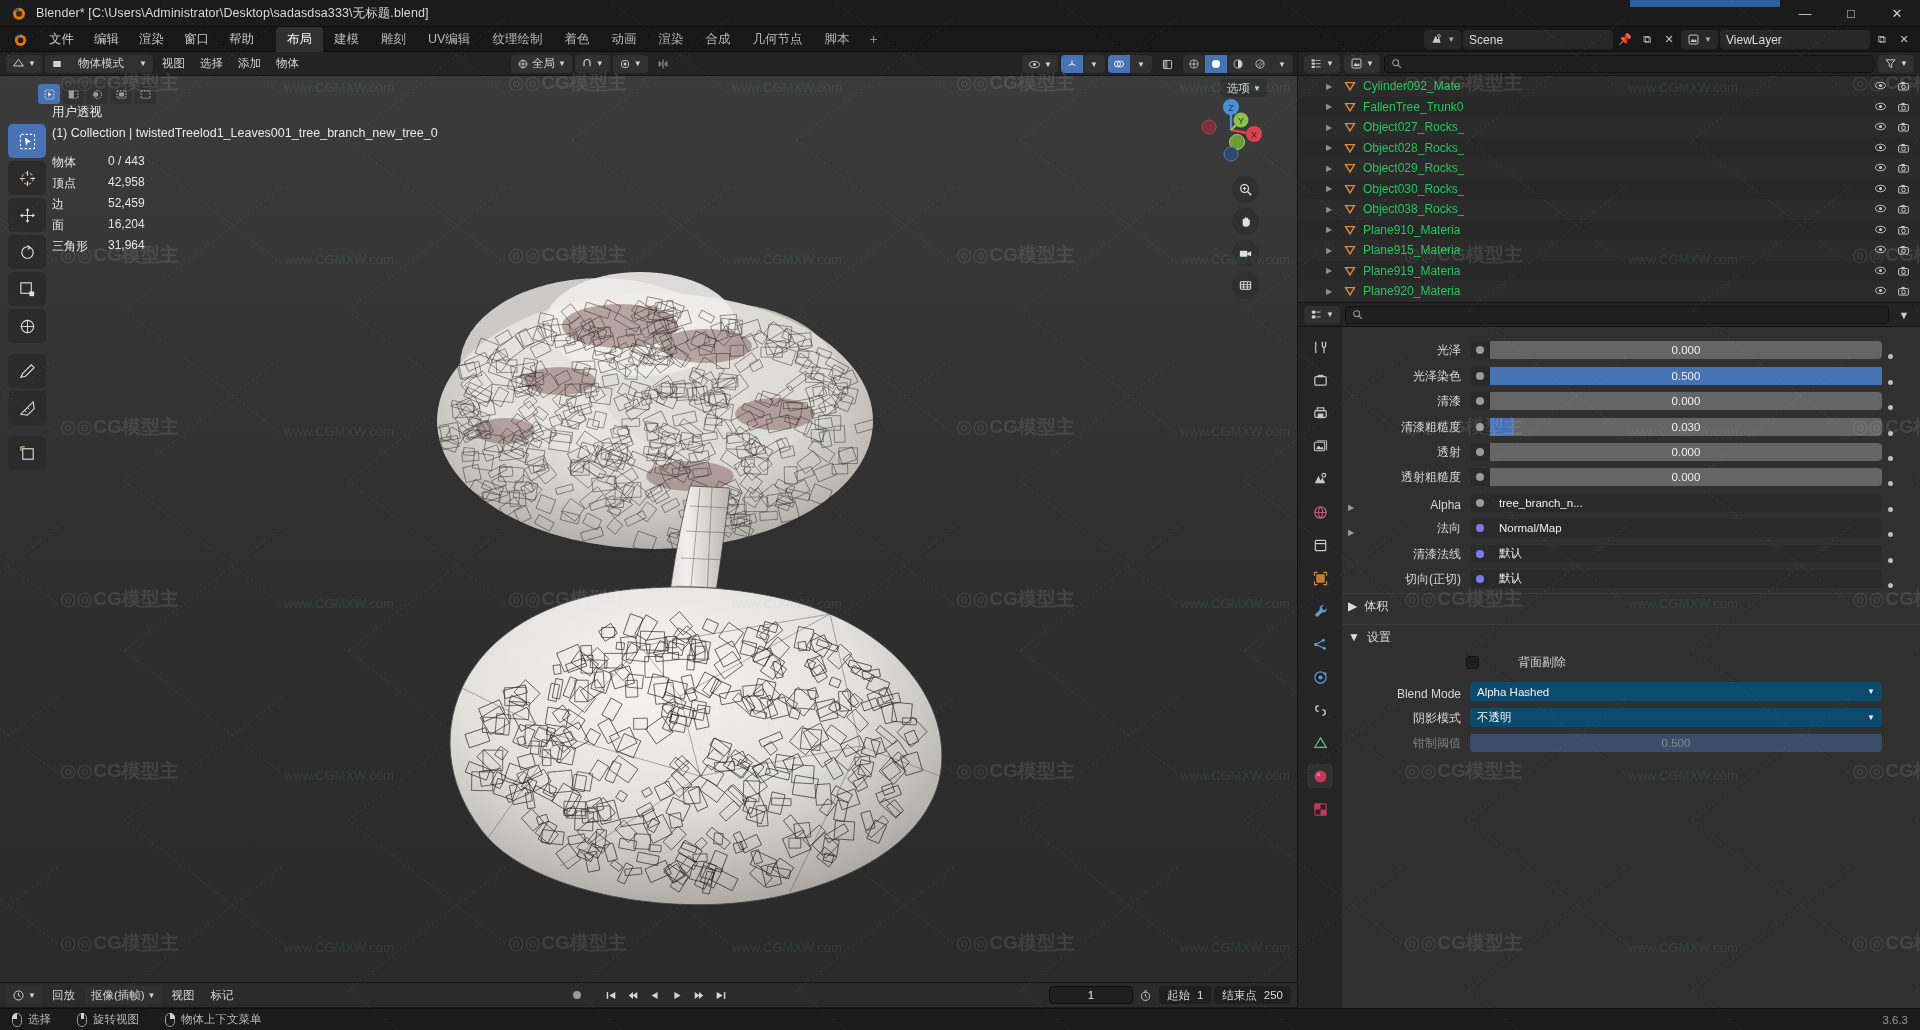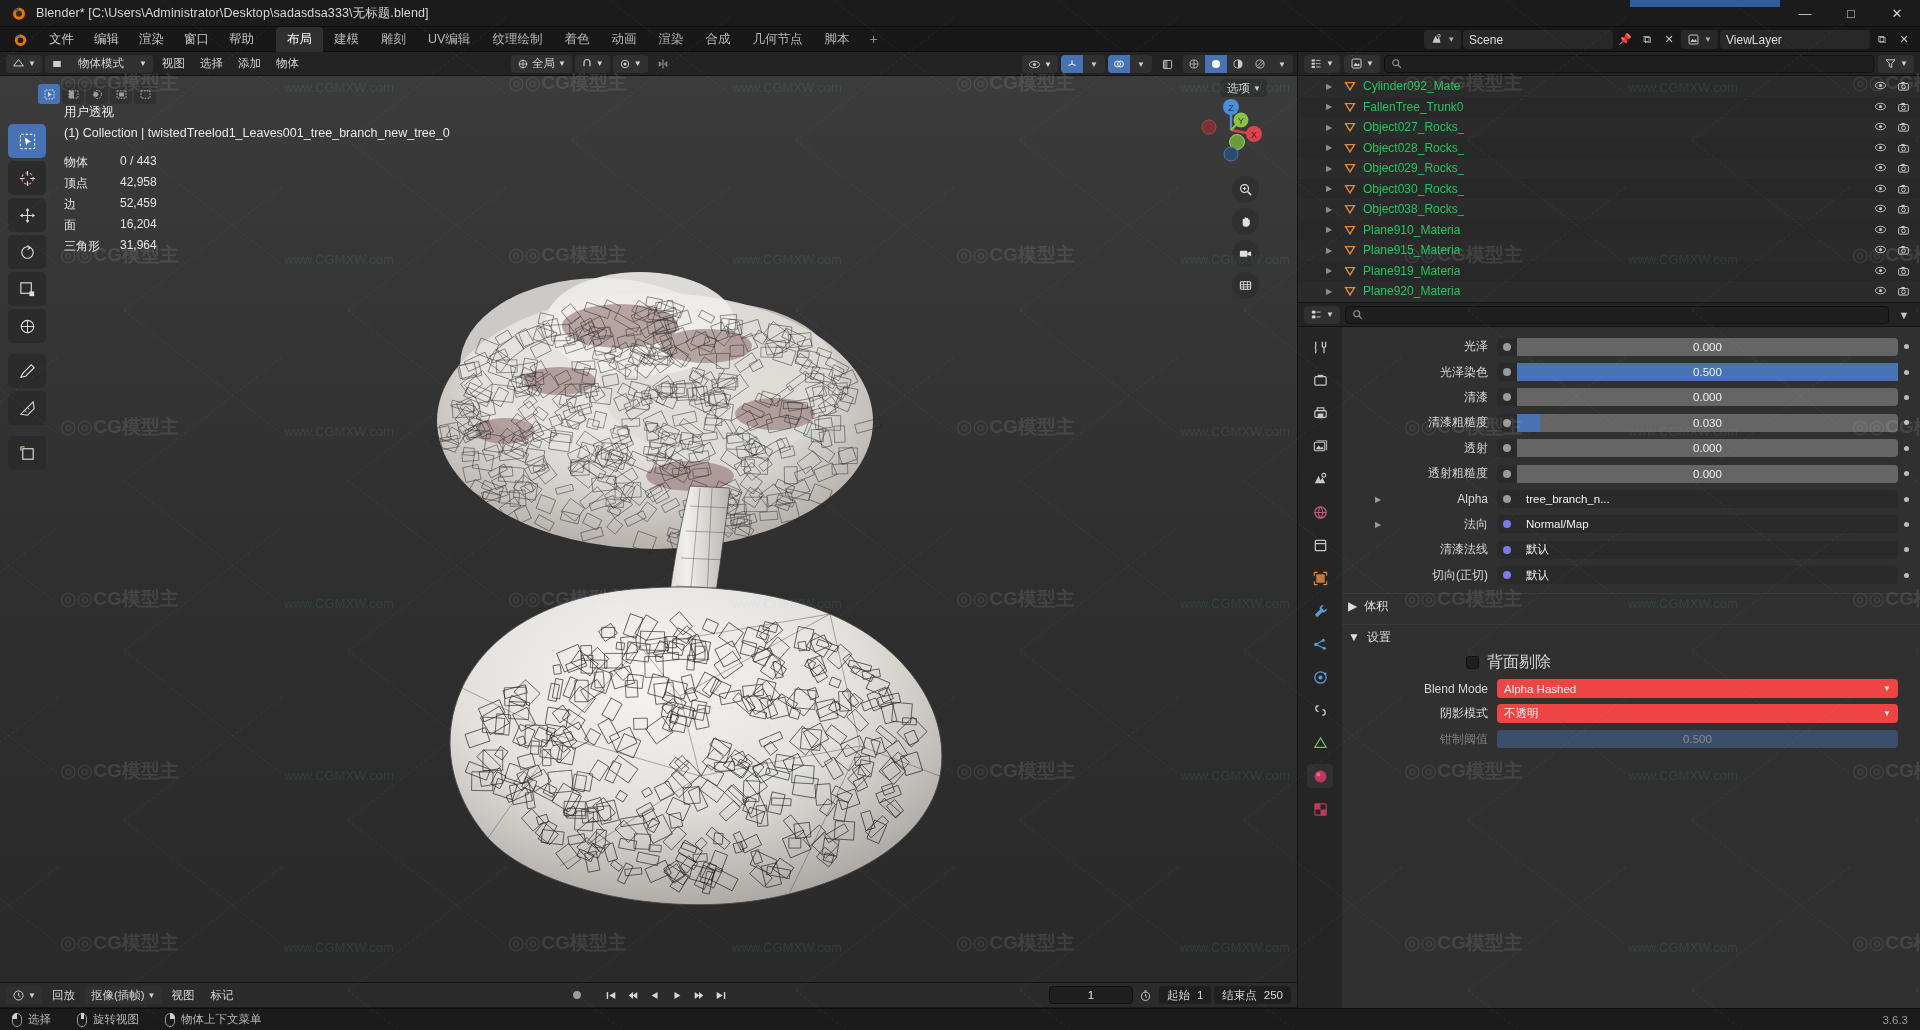--- a/index.html
+++ b/index.html
@@ -60,21 +60,21 @@
      display:flex; align-items:center; justify-content:center; color:#d8d8d8;}
   .tool.on{ background:#4772b3; }
 
   
   .selpills{ position:absolute; left:38px; top:8px; display:flex; gap:2px; z-index:12;}
   .selpill{ width:22px;height:20px;background:#313131;border-radius:3px;
      display:flex;align-items:center;justify-content:center;}
   .selpill.on{ background:#4772b3; }
 
   
-  .vp-info{ position:absolute; left:64px; top:28px; z-index:11; pointer-events:none; }
+  .vp-info{ position:absolute; left:52px; top:28px; z-index:11; pointer-events:none; }
   .vp-info .l1{ font-size:12.5px; color:#e9e9e9; margin-bottom:5px; }
   .vp-info .l2{ font-size:12.5px; color:#e9e9e9; margin-bottom:14px;}
   .stats{ display:grid; grid-template-columns:56px auto; row-gap:4px; font-size:12px; color:#e4e4e4;}
 
   
   .gizmo{ position:absolute; right:30px; top:18px; width:72px; height:72px; z-index:11;}
   .vp-rbtns{ position:absolute; right:38px; top:100px; display:flex; flex-direction:column; gap:5px; z-index:11;}
   .rbtn{ width:27px;height:27px;border-radius:50%;background:#2e2e2eCC;
      display:flex;align-items:center;justify-content:center;color:#d6d6d6;font-size:13px;}
 
@@ -118,40 +118,40 @@
   
   .props{ position:absolute; right:0; top:250px; width:623px; bottom:0; background:#303030;
      border-left:1px solid #141414; border-top:1px solid #141414;}
   .pr-header{ height:24px; background:#232323; display:flex; align-items:center; padding:0 6px; gap:5px;
      border-bottom:1px solid #141414;}
   .pr-tabs{ position:absolute; left:0; top:24px; width:44px; bottom:0; background:#252525;
      display:flex; flex-direction:column; align-items:center; padding-top:8px; gap:9px;}
   .pr-tab{ width:26px;height:24px; display:flex;align-items:center;justify-content:center; border-radius:4px;}
   .pr-tab.on{ background:#303030; }
   .pr-body{ position:absolute; left:44px; top:24px; right:0; bottom:0; overflow:hidden; padding-top:7px;}
-  .prow{ height:25.4px; display:flex; align-items:center; padding-right:6px;margin-left:27px; }
+  .prow{ height:25.4px; display:flex; align-items:flex-end; padding-right:22px; }
   .pr-tri{ width:18px; color:#9c9c9c; font-size:8px; text-align:center; }
   .pr-lbl{ width:110px; text-align:right; font-size:12px; color:#d6d6d6; padding-right:9px; white-space:nowrap;}
   .pr-ctl{ flex:1; display:flex; align-items:center; gap:0px; }
   .sockdot{ width:20px; height:18px; display:flex; align-items:center; justify-content:center;
      background:#2a2a2a; border-radius:4px 0 0 4px; }
   .dotc{ width:8px;height:8px;border-radius:50%;background:#9a9a9a; }
   .val{ flex:1; height:18px; background:#656565; border-radius:0 4px 4px 0; position:relative;
      display:flex; align-items:center; justify-content:center; font-size:11.5px; color:#f0f0f0;}
   .val .fill{ position:absolute; left:0; top:0; bottom:0; background:#4772b3; border-radius:0 0 0 0;}
   .val span{ position:relative; z-index:2; }
   .val.dark{ background:#2a2a2a; justify-content:flex-start; padding-left:9px; }
   .val.black{ background:#000; }
   .anim-dot{ width:16px; display:flex; align-items:center; justify-content:center; }
   .anim-dot i{ width:5px;height:5px;border-radius:50%;background:#bdbdbd; display:block;}
   .sect{ height:26px; display:flex; align-items:center; gap:7px; padding-left:6px; font-size:12px; color:#dcdcdc;
      border-top:1px solid #3a3a3a; margin-top:5px;}
   .chkrow{ height:26px; display:flex; align-items:center; }
   .chk{ width:13px;height:13px;background:#1f1f1f;border:1px solid #111;border-radius:3px; margin-right:8px;}
-  .selbox{ flex:1; height:19px; background:#ef4444; border-radius:4px; display:flex; align-items:center;
+  .selbox{ flex:1; height:19px; background:#0c4a6e; border-radius:4px; display:flex; align-items:center;
      justify-content:space-between; padding:0 7px; font-size:11.5px; color:#f2f2f2;}
 
   
   .statusbar{ position:absolute; left:0; right:0; bottom:0; height:22px; background:#1b1b1b;
      display:flex; align-items:center; gap:26px; padding:0 12px; font-size:11.5px; color:#b5b5b5;
      border-top:1px solid #0e0e0e; z-index:30;}
   .sb-item{ display:flex; align-items:center; gap:6px; }
   .mouse-ico{ width:10px;height:14px;border:1.3px solid #9a9a9a;border-radius:5px; position:relative;}
   .mouse-ico.l::before{content:"";position:absolute;left:-1px;top:-1px;width:5px;height:6px;
      background:#cfcfcf;border-radius:5px 0 0 0;}
@@ -2028,21 +2028,21 @@
           <div class="sect">
             <span>▶</span>
             <span id="sec0">体积</span>
           </div>
           <div class="sect">
             <span>▼</span>
             <span id="sec1">设置</span>
           </div>
           <div class="chkrow" style="padding-left:124px;">
             <span class="chk"></span>
-            <span style="font-size:16px;color:#d6d6d6;" id="bfc">背面剔除</span>
+            <span style="font-size:12px;color:#d6d6d6;margin-left:31px;" id="bfc">背面剔除</span>
           </div>
           <div class="prow">
             <span class="pr-tri"></span>
             <span class="pr-lbl" id="bml">Blend Mode</span>
             <span class="pr-ctl">
               <span class="selbox">
                 <span id="bmv">Alpha Hashed</span>
                 <span style="font-size:8px;">▼</span>
               </span>
             </span>

